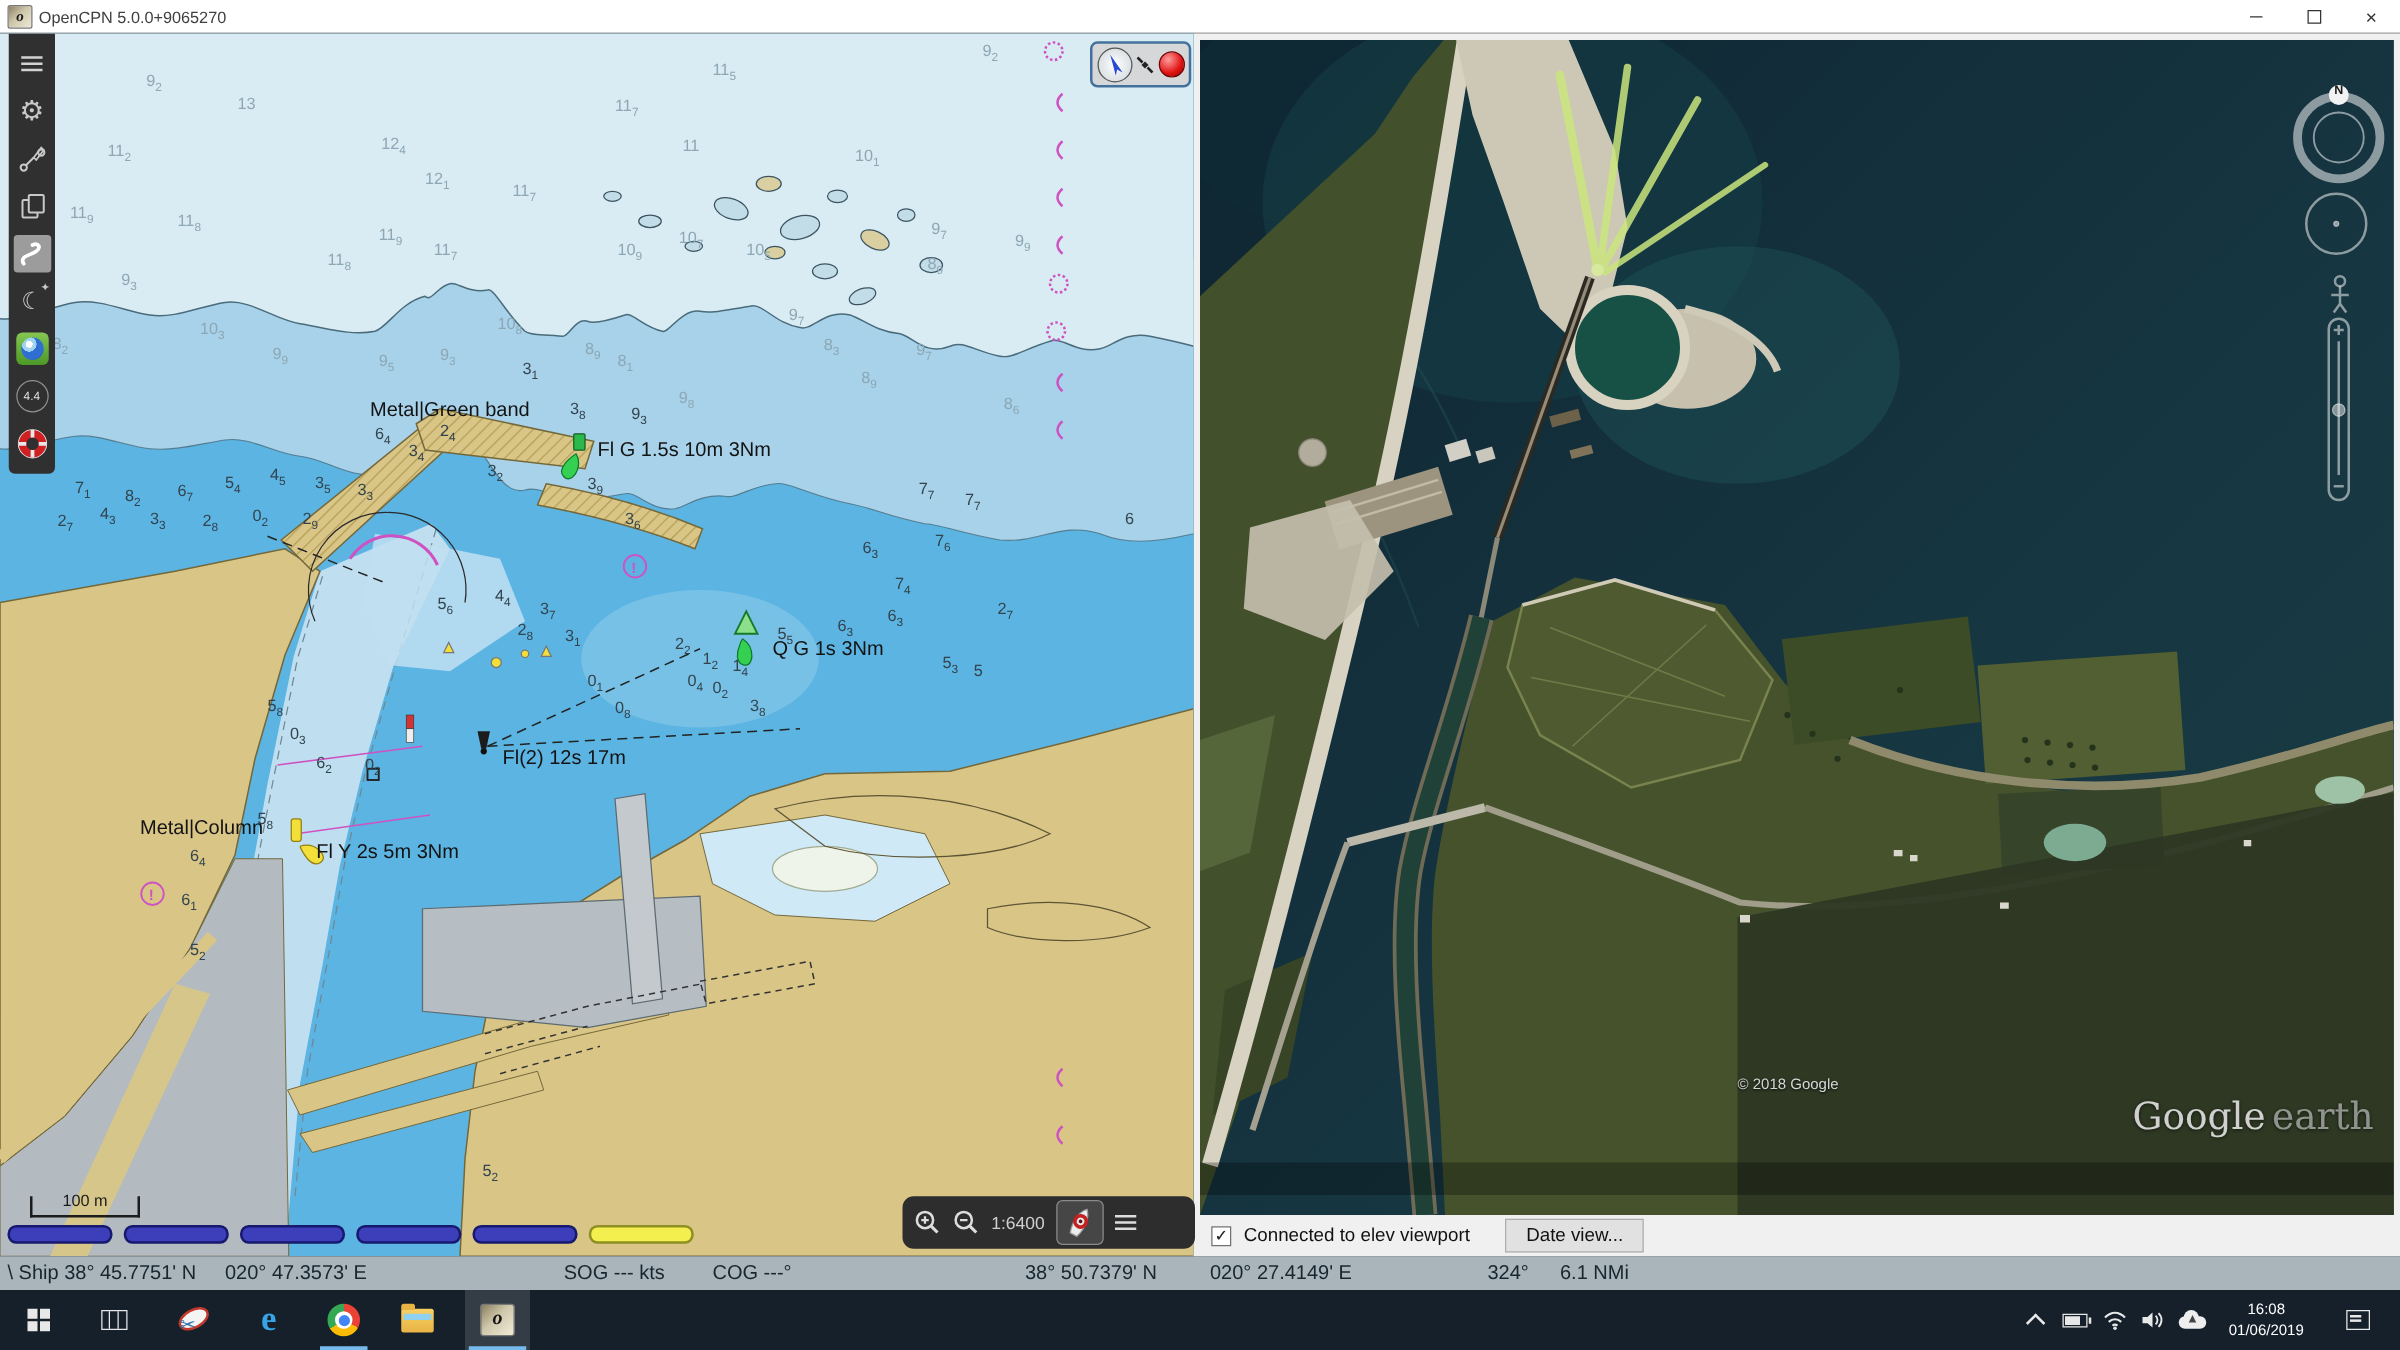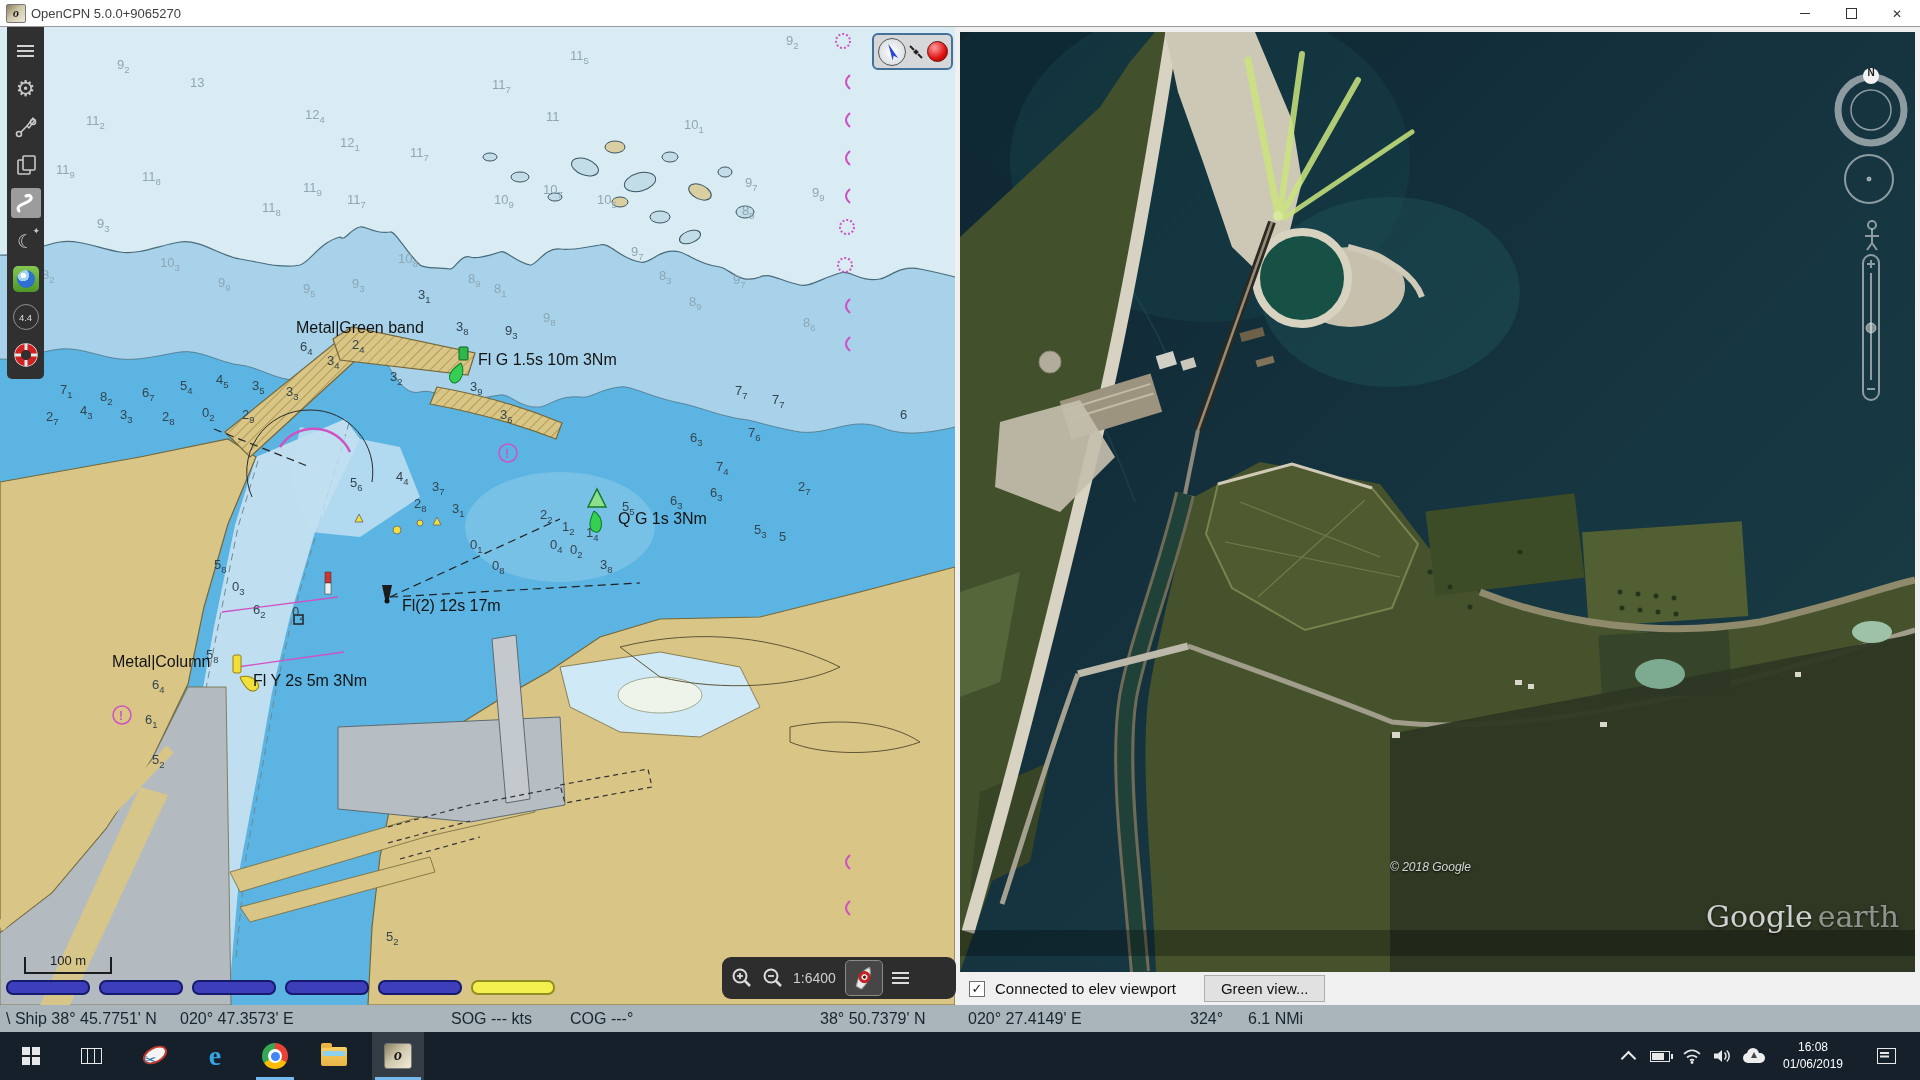--- a/index.html
+++ b/index.html
@@ -49,22 +49,22 @@
   .chartbar{left:6px;top:980px;display:flex;gap:9px;z-index:4;}
   .pill{width:84px;height:15px;border-radius:7px;border:2px solid #191b7e;box-sizing:border-box;}
   .zoombar{left:722px;top:957px;width:234px;height:42px;background:#2d2d2d;border-radius:9px;display:flex;align-items:center;gap:9px;padding:0 9px;box-sizing:border-box;z-index:4;}
   .zscale{color:#cfcfcf;font-size:14px;}
   .followbtn{width:36px;height:34px;background:#464646;border:1px solid #8a8a8a;border-radius:5px;display:flex;align-items:center;justify-content:center;}
   .hamb2 div{width:17px;height:2.5px;background:#ddd;margin:2.5px 0;}
 
   
   #ge-panel{left:955px;top:27px;width:965px;height:978px;background:#f0f0f0;}
   #ge-image{left:5px;top:5px;width:955px;height:940px;overflow:hidden;background:#122a35;}
-  .ge-copy{left:430px;top:828px;font-size:12px;color:rgba(255,255,255,.82);text-shadow:0 1px 2px #000;font-style:italic;}
-  .ge-logo{right:16px;bottom:38px;font-family:"DejaVu Serif",serif;font-size:30px;color:rgba(240,240,240,.85);text-shadow:0 1px 3px rgba(0,0,0,.6);text-align:right;}
+  .ge-copy{left:430px;top:828px;font-size:12px;color:rgba(255,255,255,.82);text-shadow:0 1px 2px #000;}
+  .ge-logo{right:16px;bottom:61px;font-family:"DejaVu Serif",serif;font-size:30px;color:rgba(240,240,240,.85);text-shadow:0 1px 3px rgba(0,0,0,.6);text-align:right;}
   .ge-logo span{color:rgba(240,240,240,.55);margin-left:5px;}
   .ge-status{left:0;right:8px;bottom:15px;display:flex;justify-content:flex-end;align-items:center;font-size:14px;color:#e8e8e8;text-shadow:0 1px 2px #000;white-space:pre;}
   .ge-status .g1{margin-left:22px;} .ge-status .g2{margin-left:14px;} .ge-status .g3{margin-left:26px;}
   .ge-stream{width:13px;height:13px;border-radius:50%;border:3.5px solid #4f9fe0;box-sizing:border-box;margin-left:10px;background:rgba(255,255,255,.85);}
   .ge-footer{left:0;bottom:0;width:965px;height:33px;background:#f0f0f0;display:flex;align-items:center;padding-left:14px;box-sizing:border-box;gap:10px;}
   .cbox{width:16px;height:16px;background:#fff;border:1px solid #707070;box-sizing:border-box;display:flex;align-items:center;justify-content:center;font-size:13px;color:#222;line-height:1;}
   .cb-label{font-size:15px;color:#111;}
   .savebtn{margin-left:18px;padding:4px 16px;background:#e1e1e1;border:1px solid #adadad;font-size:15px;color:#111;}
 
   
@@ -563,21 +563,21 @@
     </svg>
     <div class="s" style="left:904px;top:35px;width:14px;text-align:center;font-size:10px;font-weight:bold;color:#1a1a1a;">N</div>
     <div class="s ge-copy">© 2018 Google</div>
     <div class="s ge-logo"><span style="color:rgba(240,240,240,.85);margin-left:0">Google</span><span>earth</span></div>
   </div>
   <div class="s ge-footer">
     <div class="cbox">
         <span>✓</span>
       </div>
     <span class="cb-label">Connected to elev viewport</span>
-    <button class="savebtn">Green view...</button>
+    <button class="savebtn">Date view...</button>
   </div>
 </div>
 
 <div class="s statusbar">
   <span style="left:6px">\ Ship 38° 45.7751' N</span>
   <span style="left:180px">020° 47.3573' E</span>
   <span style="left:451px">SOG --- kts</span>
   <span style="left:570px">COG ---°</span>
   <span style="left:820px">38° 50.7379' N</span>
   <span style="left:968px">020° 27.4149' E</span>

